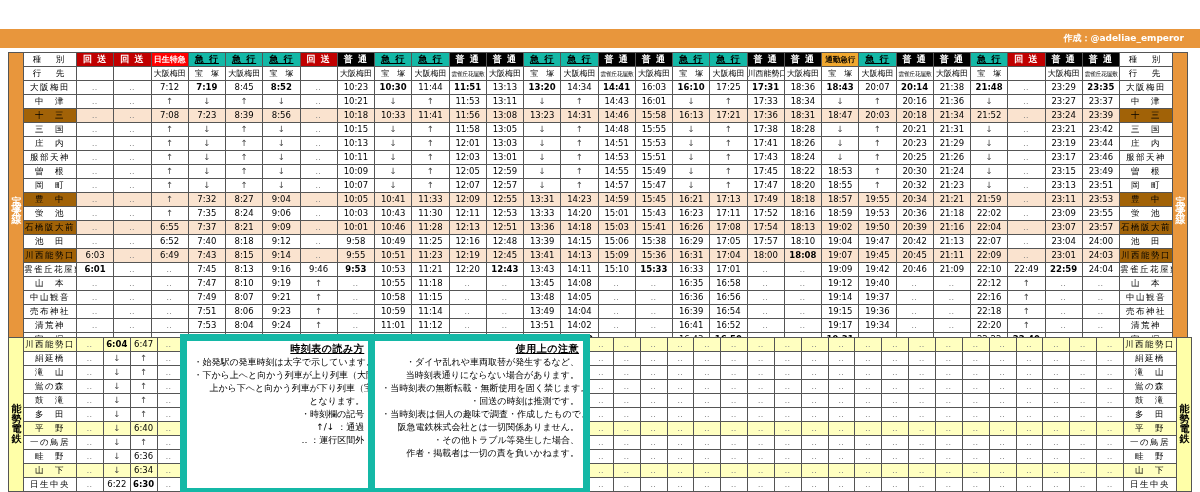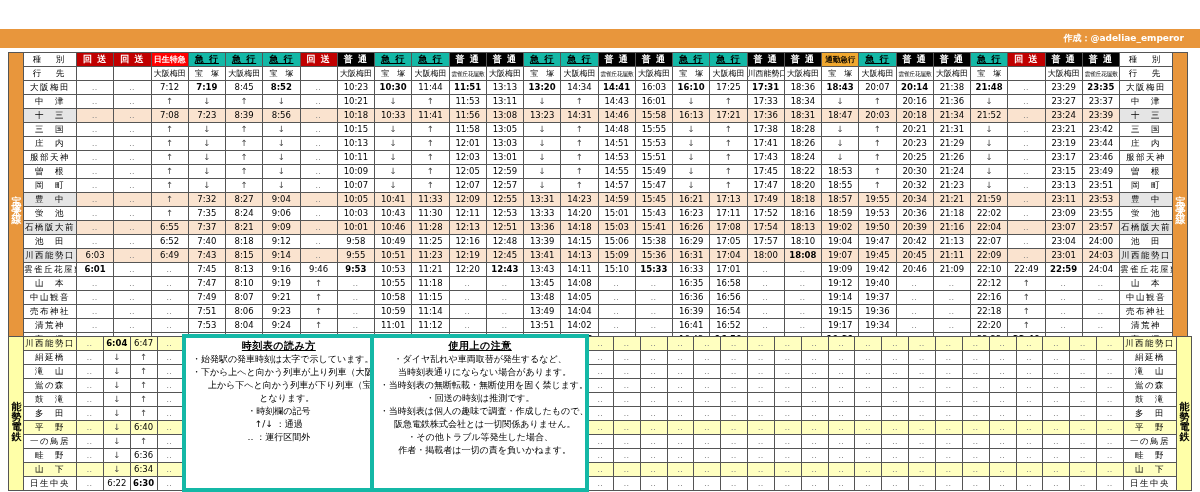--- a/index.html
+++ b/index.html
@@ -37,21 +37,21 @@
   #main-table{width:1180px;}
   #main-table td{height:13px;}
 
   .rail-label{
     background:#e8963c;color:#ffffff;font-weight:bold;font-size:10px;
     width:14px;border:1px solid #555;
   }
   .stn{
     width:52px;font-size:8.5px;background:#ffffff;letter-spacing:1.5px;
   }
-  .stn.alt{background:#e5e5e5;margin-top:23px;}
+  .stn.alt{background:#a16207;margin-top:23px;}
   .hdr-label{width:52px;background:#ffffff;font-size:8.5px;letter-spacing:3px;}
 
   
   .ty{height:12px;font-size:9px;font-weight:bold;letter-spacing:1px;}
   .ty-kaisou{background:#c00000;color:#ffffff;}
   .ty-nissei{background:#ff0000;color:#ffffff;font-size:8px;letter-spacing:0;}
   .ty-kyuko{background:#14b8a6;color:#000000;text-decoration:underline;}
   .ty-tsukin{background:#f0a830;color:#000000;font-size:7.5px;letter-spacing:0;}
   .ty-futsu{background:#000000;color:#ffffff;}
 
@@ -72,22 +72,22 @@
     background:#ffffa8;color:#000;font-weight:bold;font-size:10px;
     width:14px;border:1px solid #555;
   }
   .stn-y{width:52px;font-size:8.5px;background:#ffffff;letter-spacing:1.5px;}
   .stn-y.alt{background:#ffffc0;}
   td.ty2{background:#ffffff;}
   td.ty2.alt{background:#ffffc0;}
 
   
   .note-cell{
-    border:4px solid #14b8a6;background:#ffffff;vertical-align:top;
-    text-align:center;padding:3px 4px 0 6px;
+    border:7px solid #14b8a6;background:#ffffff;vertical-align:top;
+    text-align:right;padding:3px 4px 0 6px;
   }
   .note-h{
     font-size:10px;font-weight:bold;text-decoration:underline;
     margin-bottom:2px;display:block;letter-spacing:.5px;
   }
   .note-line{font-size:9px;line-height:13px;white-space:nowrap;display:block;}
   .note-ind2{padding-left:7px;}
 </style>
 </head>
 <body>

